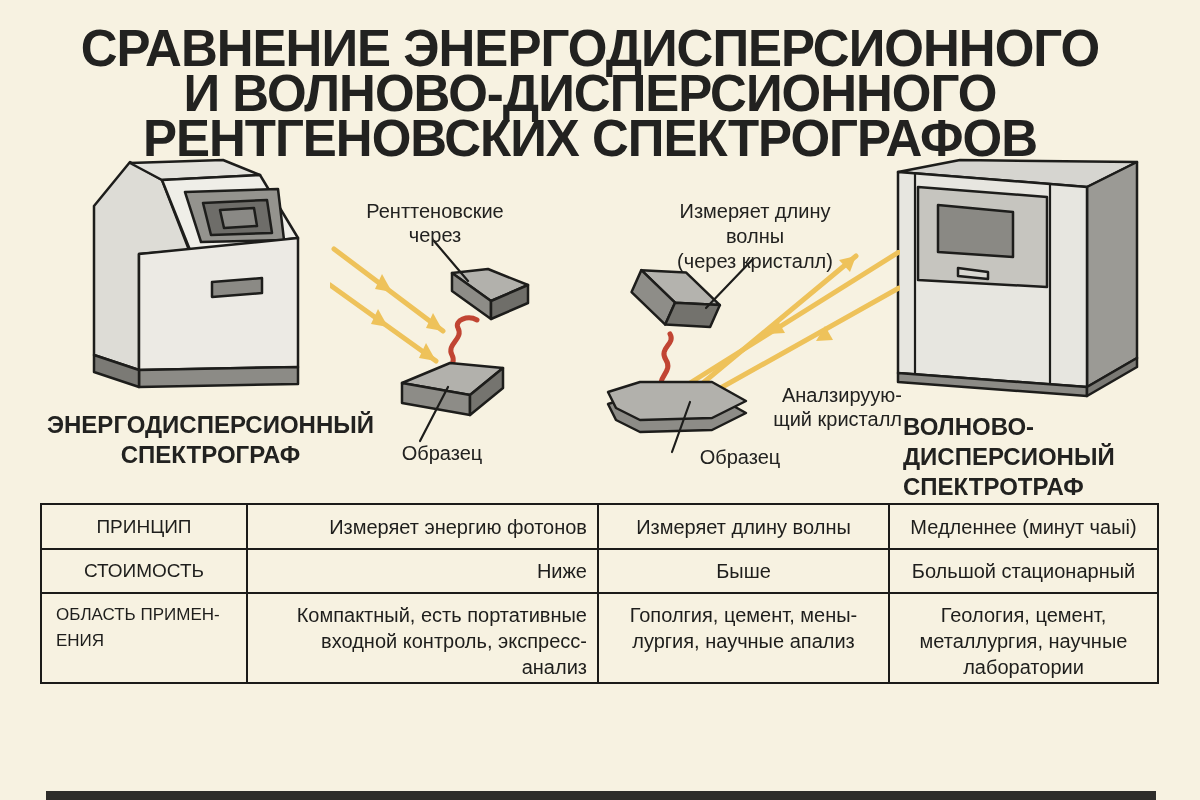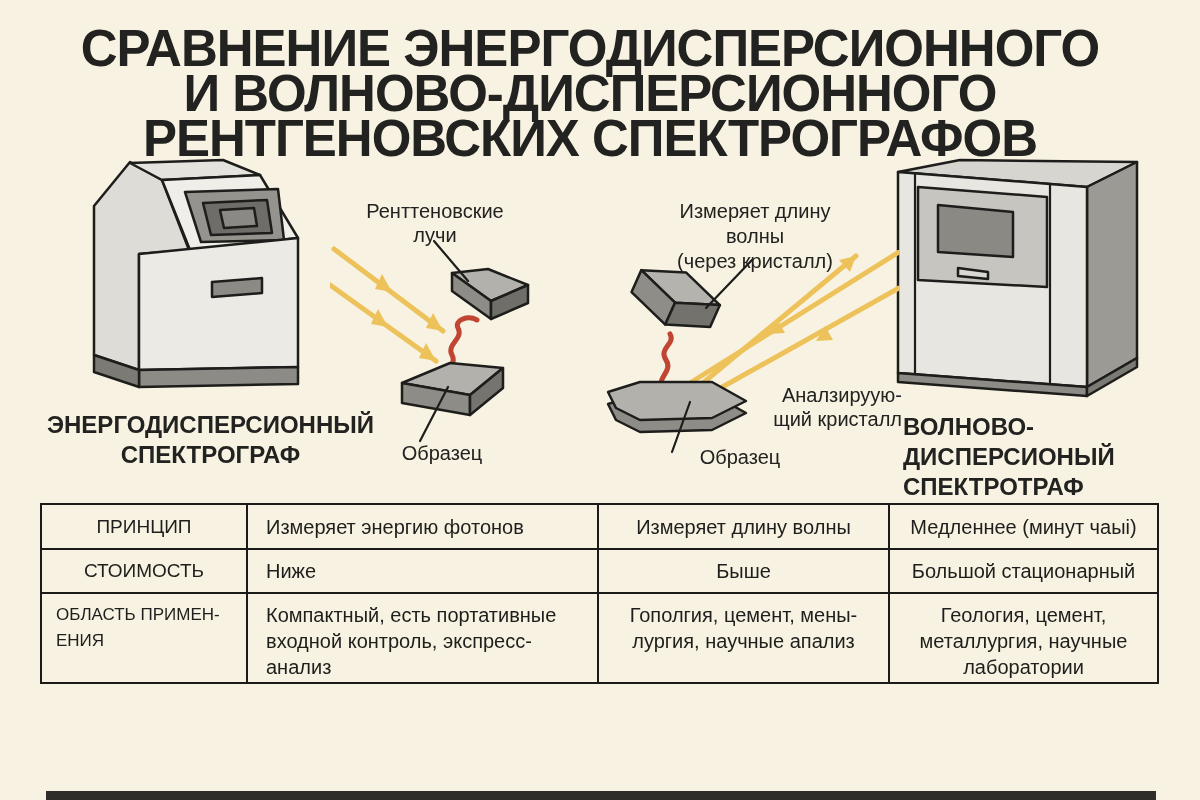--- a/index.html
+++ b/index.html
@@ -34,21 +34,21 @@
     border:2px solid #1b1b19;
     font-size:20px;line-height:24px;
     vertical-align:middle;
     padding:2px 10px;
     text-align:center;
     color:#1e1e1c;
     overflow:hidden;
   }
   table.cmp td.rowhead{font-size:19px;padding:2px 7px;}
   table.cmp td.rowhead-small{font-size:17px;text-align:left;padding-left:14px;line-height:21px;}
-  table.cmp td.leftcell{text-align:left;padding-left:18px;}
+  table.cmp td.leftcell{text-align:right;padding-left:18px;}
   table.cmp tr.r5 td{line-height:26px;vertical-align:top;padding-top:8px;}
 
   .bottom-bar{left:46px;top:791px;width:1110px;height:9px;background:#2e2d2a;}
 
   svg .ink{stroke:#1d1d1b;stroke-width:2.5;stroke-linejoin:round;}
   svg .thin{stroke:#1d1d1b;stroke-width:2.2;stroke-linecap:round;}
 </style>
 </head>
 <body>
 
@@ -140,21 +140,21 @@
   <g class="ink">
     <polygon fill="#8d8c87" points="8,154 40,144 112,144 146,163 112,180 40,182 16,170"></polygon>
     <polygon fill="#b2b1ac" points="8,142 40,132 112,132 146,151 112,168 40,170 16,158"></polygon>
   </g>
 
   <line class="thin" x1="152" y1="10" x2="106" y2="58"></line>
   <line class="thin" x1="90" y1="152" x2="72" y2="202"></line>
 </svg>
 
 <div class="abs diag-label preline center" style="left:355px;top:199px;width:160px;">Ренттеновские
-лучи</div>
+через</div>
 <div class="abs diag-label center" style="left:392px;top:441px;width:100px;">Образец</div>
 <div class="abs diag-label preline center" style="left:655px;top:199px;width:200px;line-height:25px;">Измеряет длину
 волны
 (через кристалл)</div>
 <div class="abs diag-label preline" style="left:752px;top:383px;width:150px;text-align:right;">Аналзируую-
 щий кристалл</div>
 <div class="abs diag-label center" style="left:690px;top:445px;width:100px;">Образец</div>
 
 <div class="abs device-name dn-left preline">ЭНЕРГОДИСПЕРСИОННЫЙ
 СПЕКТРОГРАФ</div>

